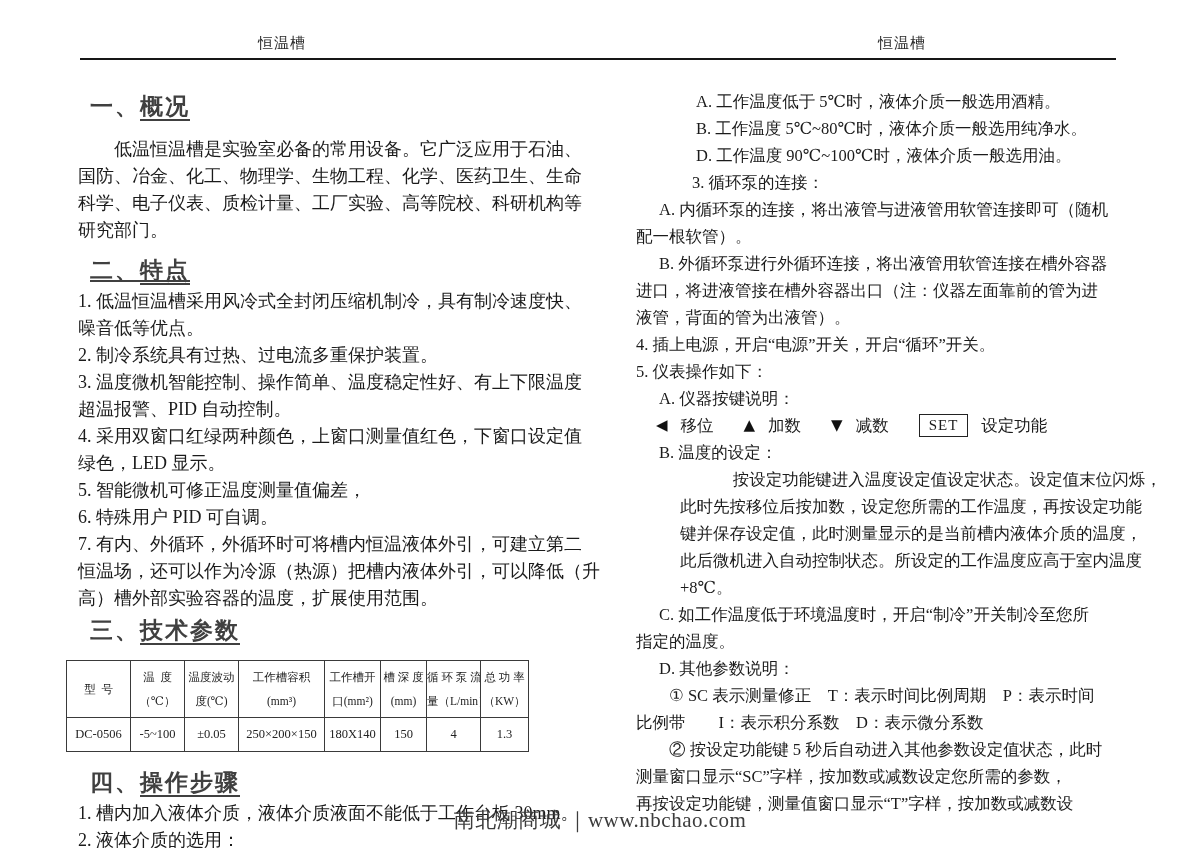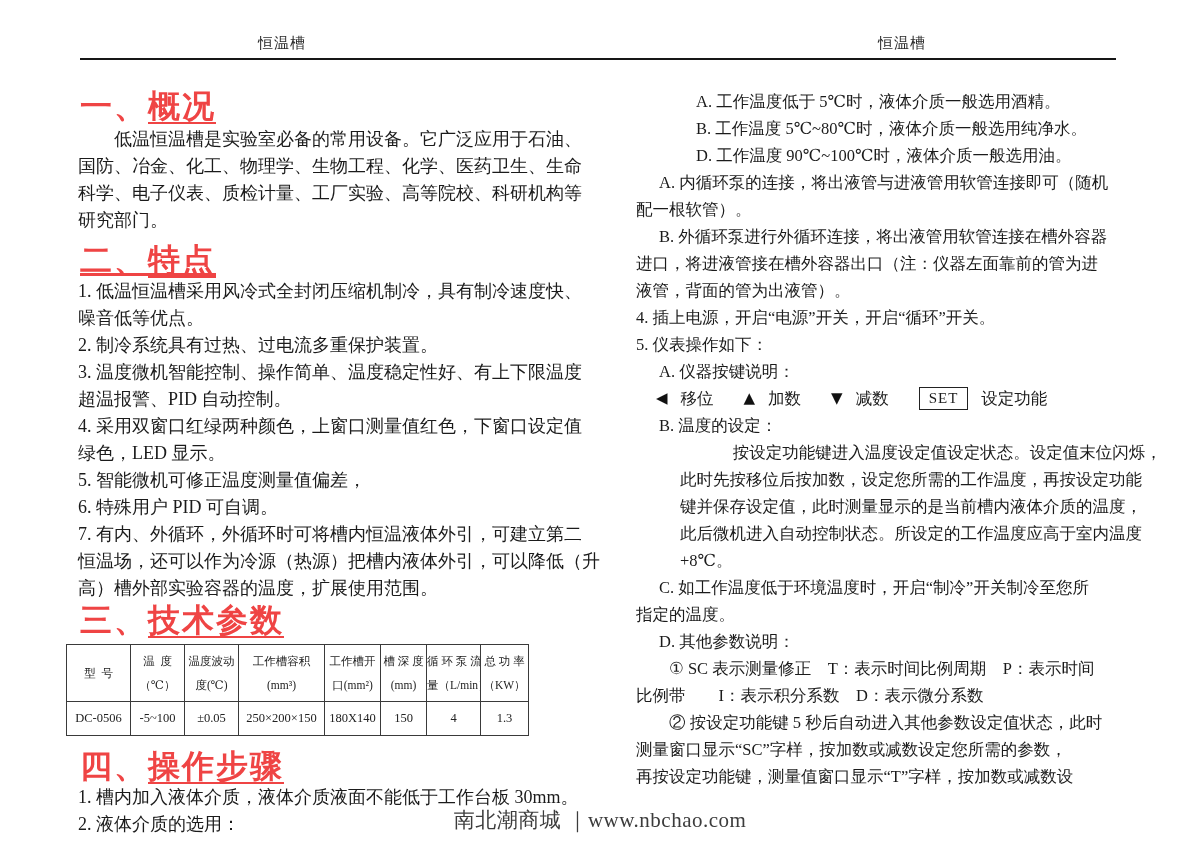--- a/index.html
+++ b/index.html
@@ -18,21 +18,21 @@
   .content{position:absolute;top:62px;left:78px;display:flex;gap:9px;}
   .col{box-sizing:border-box;}
   .col-left{width:549px;font-size:18px;}
   .col-right{width:545px;font-size:16.5px;padding-top:26px;}
 
   .para{margin:0;line-height:27px;white-space:pre-line;}
   .col-right .para{line-height:27px;}
 
   .sec{
     font-family:"Liberation Sans","DejaVu Sans",sans-serif;
-    font-weight:bold;font-size:32px;line-height:36px;margin:2px;letter-spacing:2px;color:#ef4444;
+    font-weight:bold;font-size:23px;line-height:36px;margin:12px;letter-spacing:2px;color:#404040;
   }
   .sec .tword{text-decoration:underline;text-decoration-thickness:2px;text-underline-offset:5px;}
   .sec-1{margin-top:26px;}
   .sec-2{margin-top:8px;margin-bottom:0;text-decoration:underline;}
   .sec-3{margin-top:0;}
   .sec-4{margin-top:12px;margin-bottom:0;}
 
   .indent2{text-indent:2em;}
   .ind-opt{text-indent:60px;}   
   .ind-num3{text-indent:56px;}  
@@ -168,20 +168,21 @@
       <p class="para">2. 液体介质的选用：</p>
 
     </div>
 
     <div class="col col-right">
 
       <p class="para ind-opt">A. 工作温度低于 5℃时，液体介质一般选用酒精。</p>
       <p class="para ind-opt">B. 工作温度 5℃~80℃时，液体介质一般选用纯净水。</p>
       <p class="para ind-opt">D. 工作温度 90℃~100℃时，液体介质一般选用油。</p>
 
+      <p class="para ind-num3">3.  循环泵的连接：</p>
       <p class="para ind-sub">A. 内循环泵的连接，将出液管与进液管用软管连接即可（随机
 配一根软管）。</p>
       <p class="para ind-sub">B. 外循环泵进行外循环连接，将出液管用软管连接在槽外容器
 进口，将进液管接在槽外容器出口（注：仪器左面靠前的管为进
 液管，背面的管为出液管）。</p>
       <p class="para">4. 插上电源，开启“电源”开关，开启“循环”开关。</p>
       <p class="para">5. 仪表操作如下：</p>
       <p class="para ind-sub">A. 仪器按键说明：</p>
 
       <div class="keys">

